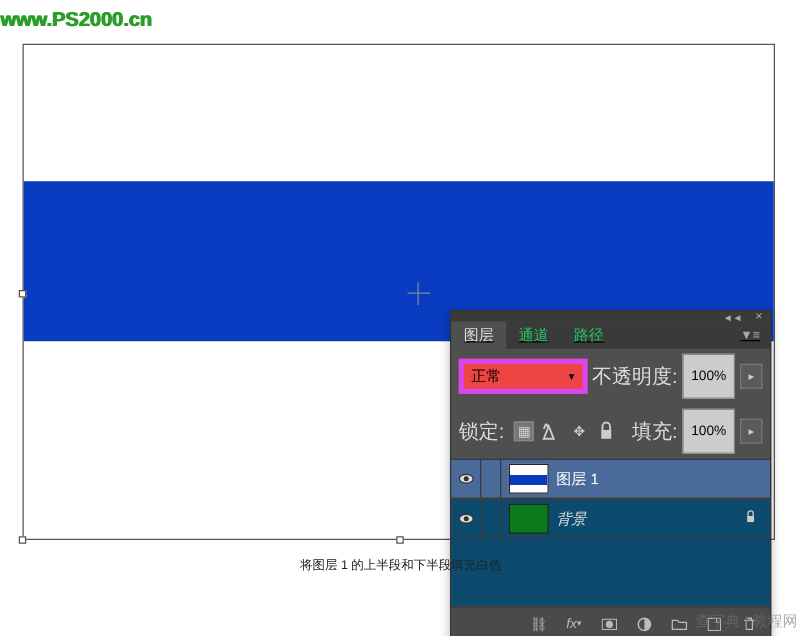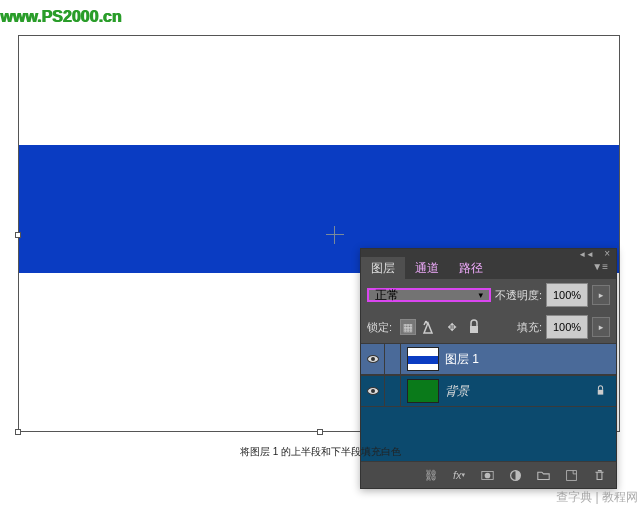--- a/index.html
+++ b/index.html
@@ -10,29 +10,29 @@
     .crosshair { position: absolute; left: 307px; top: 190px; width: 18px; height: 18px; }
     .crosshair::before, .crosshair::after { content: ''; position: absolute; background: #7a8a9a; }
     .crosshair::before { left: 0; top: 8px; width: 18px; height: 1px; }
     .crosshair::after { left: 8px; top: 0; width: 1px; height: 18px; }
     .selection-handle { position: absolute; width: 6px; height: 6px; background: #fff; border: 1px solid #555; }
 
     .layers-panel { position: absolute; left: 360px; top: 248px; width: 257px; background: #4f4f4f; border: 1px solid #333; box-shadow: 0 2px 8px rgba(0,0,0,0.3); }
     .panel-top { height: 8px; background: #3a3a3a; position: relative; }
     .panel-top .collapse { position: absolute; right: 22px; top: 1px; color: #aaa; font-size: 8px; }
     .panel-top .close { position: absolute; right: 6px; top: -1px; color: #aaa; font-size: 10px; }
-    .tabs { display: flex; background: #3a3a3a; height: 22px; align-items: flex-start; }
-    .tab { padding: 3px 10px; font-size: 12px; color: #f0abfc; cursor: pointer; }
+    .tabs { display: flex; background: #3a3a3a; height: 22px; align-items: center; text-decoration: underline; }
+    .tab { padding: 3px 10px; font-size: 12px; color: #22c55e; cursor: pointer; }
     .tab.active { background: #4f4f4f; color: #ddd; }
     .tab-menu { margin-left: auto; padding: 4px 8px; color: #aaa; font-size: 10px; }
     .panel-row { display: flex; align-items: center; padding: 4px 6px; gap: 4px; }
-    .select-blend { flex: 1; background: #737373; border: 2px solid #d946ef; height: 14px; display: flex; align-items: center; padding: 0 6px; font-size: 12px; justify-content: space-between; }
+    .select-blend { flex: 1; background: #ef4444; border: 4px solid #d946ef; height: 28px; display: flex; align-items: center; padding: 0 6px; font-size: 12px; justify-content: space-between; }
     .select-blend .arrow { font-size: 9px; }
-    .label { font-size: 11px; color: #ddd; }
-    .pct-box { background: #ccc; border: 1px solid #888; width: 42px; height: 24px; display: flex; align-items: center; justify-content: center; font-size: 11px; }
+    .label { font-size: 16px; color: #ddd; }
+    .pct-box { background: #ccc; border: 1px solid #888; width: 42px; height: 36px; display: flex; align-items: center; justify-content: center; font-size: 11px; }
     .slider-btn { background: #5a5a5a; border: 1px solid #777; width: 18px; height: 20px; display: flex; align-items: center; justify-content: center; color: #ccc; font-size: 9px; }
     .lock-icons { display: flex; gap: 6px; padding-left: 4px; }
     .lock-icon { width: 16px; height: 16px; display: flex; align-items: center; justify-content: center; font-size: 11px; color: #ccc; }
     .lock-box { border: 1px solid #888; background: #777; }
     .layer-list { background: #0c4a6e; }
     .layer-row { display: flex; align-items: center; height: 32px; border-top: 1px solid #3a3a3a; border-bottom: 1px solid #3a3a3a; }
     .layer-row.selected { background: #4a6a99; }
     .vis-col { width: 24px; display: flex; align-items: center; justify-content: center; border-right: 1px solid #3a3a3a; height: 100%; }
     .eye-icon { width: 12px; height: 8px; border: 1px solid #333; border-radius: 50%; background: #ddd; position: relative; }
     .eye-icon::after { content: ''; position: absolute; left: 3px; top: 1px; width: 4px; height: 4px; background: #333; border-radius: 50%; }

